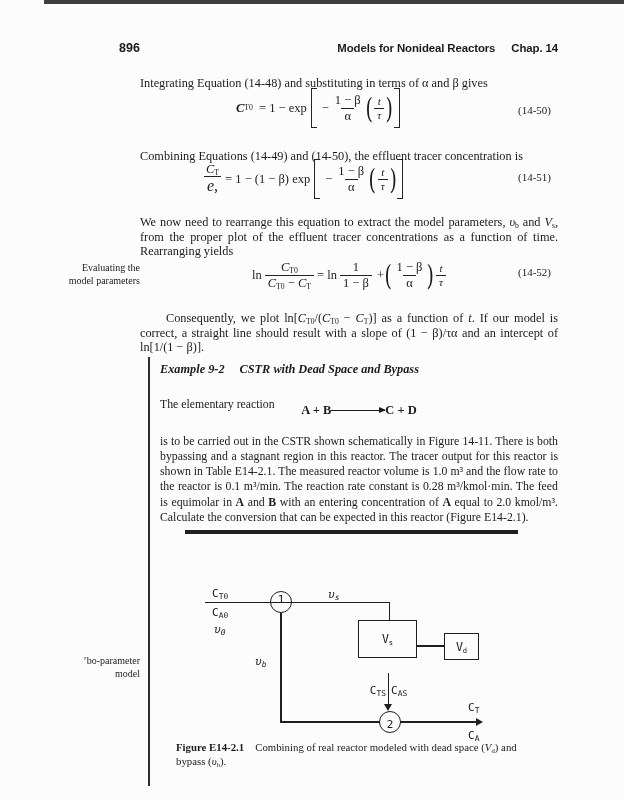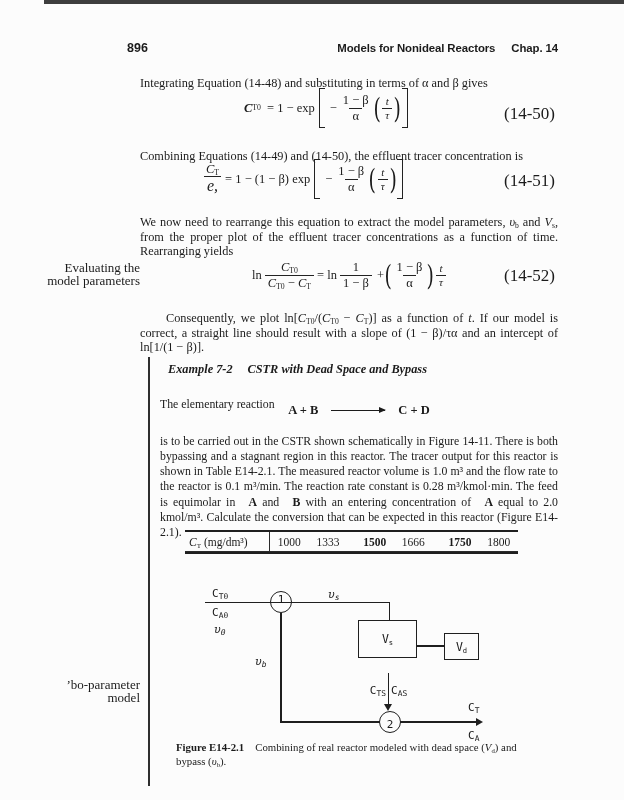--- a/index.html
+++ b/index.html
@@ -1,20 +1,20 @@
 <!DOCTYPE html>
 <html><head>
 <meta charset="utf-8">
 <style>
   html,body{margin:0;padding:0;background:#e8e8e8;}
   .page{position:relative;width:624px;height:800px;background:#fcfcfc;overflow:hidden;
         font-family:"Liberation Serif",serif;color:#1b1b1b;}
   .abs{position:absolute;}
   .sans{font-family:"Liberation Sans",sans-serif;}
-  .b{font-weight:bold;margin-left:8px;}
+  .b{font-weight:bold;}
   .i{font-style:italic;}
   .just{text-align:justify;}
   .v{font-style:italic;}
   sub{font-size:0.62em;vertical-align:-0.3em;line-height:0;}
 
   
   .topbar{left:44px;top:0;width:580px;height:4px;background:#3e3e3e;}
 
   
   .pagenum{left:119px;top:41px;font-size:12.5px;}
@@ -27,31 +27,31 @@
   
   .eqrow{display:flex;align-items:center;font-size:12.5px;height:44px;}
   .frac{display:inline-flex;flex-direction:column;align-items:center;margin:0 3px;line-height:1.15;}
   .frac .fn{padding:0 3px;}
   .frac .fd{border-top:1.2px solid #222;padding:0 3px;}
   .frac.small{font-size:11px;line-height:1.1;}
   .sqb{width:5px;align-self:stretch;border:1.6px solid #222;}
   .sqb.l{border-right:none;margin:2px 2px 2px 4px;}
   .sqb.r{border-left:none;margin:2px 0 2px 2px;}
   .bigp{font-size:27px;font-weight:400;line-height:1;font-family:"DejaVu Serif",serif;transform:scaleX(0.7);margin:0 -3px;}
-  .eqnum{font-size:17px;left:504px;}
+  .eqnum{font-size:11px;left:518px;}
   .big-e{font-style:italic;font-size:16px;}
   .sp{width:6px;display:inline-block;}
 
   
-  .mnote{left:28px;width:112px;text-align:right;font-size:13px;line-height:13px;}
+  .mnote{left:28px;width:112px;text-align:right;font-size:10px;line-height:13px;}
 
   
   .exrule{left:148px;top:357px;width:1.5px;height:429px;background:#2e2e2e;}
   .exhead{left:160px;top:362px;font-size:12.3px;display:flex;gap:15px;}
-  .rxn{left:160px;top:403px;width:398px;display:flex;align-items:center;justify-content:center;gap:13px;font-weight:bold;font-size:12.5px;}
+  .rxn{left:160px;top:403px;width:398px;display:flex;align-items:center;justify-content:center;font-weight:bold;font-size:12.5px;}
   .rxn-arrow{display:inline-block;width:54px;height:0;border-top:1.4px solid #1b1b1b;position:relative;}
   .rxn-arrow::after{content:"";position:absolute;right:-1px;top:-4.2px;width:0;height:0;
       border-top:3.5px solid transparent;border-bottom:3.5px solid transparent;border-left:7px solid #1b1b1b;}
 
   
   .tbl{left:185px;top:530px;width:333px;border-top:2.4px solid #1f1f1f;border-bottom:2.8px solid #1f1f1f;font-size:11.5px;}
   .trow{display:flex;height:19px;align-items:center;}
   .trow.first{border-bottom:1px solid #2a2a2a;}
   .tlabel{width:80px;padding-left:4px;border-right:1px solid #2a2a2a;align-self:stretch;display:flex;align-items:center;}
   .tcells{flex:1;display:flex;}
@@ -170,53 +170,40 @@
   </div>
   <div class="abs eqnum" style="top:266px;">(14-52)</div>
 
   <p class="abs para just" style="top:299px;text-indent:26px;">
     <span>Consequently, we plot ln[</span><span class="v">C</span><sub>T0</sub><span>/(</span><span class="v">C</span><sub>T0</sub><span> − </span><span class="v">C</span><sub>T</sub><span>)] as a function of </span><span class="v">t</span><span>. If our model is correct, a straight line should result with a slope of (1 − β)/τα and an intercept of ln[1/(1 − β)].</span>
   </p>
 
   <div class="abs exrule"></div>
 
   <div class="abs exhead b i">
-    <span>Example 7-2</span>
+    <span>Example 9-2</span>
     <span>CSTR with Dead Space and Bypass</span>
   </div>
 
   <p class="abs expara" style="top:385px;">The elementary reaction</p>
 
   <div class="abs rxn">
     <span>A + B</span>
     <span class="rxn-arrow"></span>
     <span>C + D</span>
   </div>
 
   <p class="abs expara just" style="top:422px;">
     <span>is to be carried out in the CSTR shown schematically in Figure 14-11. There is both bypassing and a stagnant region in this reactor. The tracer output for this reactor is shown in Table E14-2.1. The measured reactor volume is 1.0 m³ and the flow rate to the reactor is 0.1 m³/min. The reaction rate constant is 0.28 m³/kmol·min. The feed is equimolar in </span><span class="b">A</span><span> and </span><span class="b">B</span><span> with an entering concentration of </span><span class="b">A</span><span> equal to 2.0 kmol/m³. Calculate the conversion that can be expected in this reactor (Figure E14-2.1).</span>
   </p>
 
   <div class="abs tbl">
-    <div class="trow first">
-      <span class="tlabel">
-        <span><span class="v">C</span><sub>T</sub><span> (mg/dm³)</span></span>
-      </span>
-      <span class="tcells">
-        <span class="tcell">1000</span>
-        <span class="tcell">1333</span>
-        <span class="tcell b">1500</span>
-        <span class="tcell">1666</span>
-        <span class="tcell b">1750</span>
-        <span class="tcell">1800</span>
-      </span>
-    </div>
-  </div>
-
-  <div class="abs mnote" style="top:654px;margin-top:24px;">
+  </div>
+
+  <div class="abs mnote" style="top:654px;">
     <div>’bo-parameter</div>
     <div>model</div>
   </div>
 
   <div class="abs diagram">
 
     <div class="dlabel" style="left:52px;top:2px;"><span>C</span><sub>T0</sub></div>
     <div class="dlabel" style="left:52px;top:21px;"><span>C</span><sub>A0</sub></div>
     <div class="dlabel i" style="left:54px;top:38px;"><span>υ</span><sub>0</sub></div>
 

